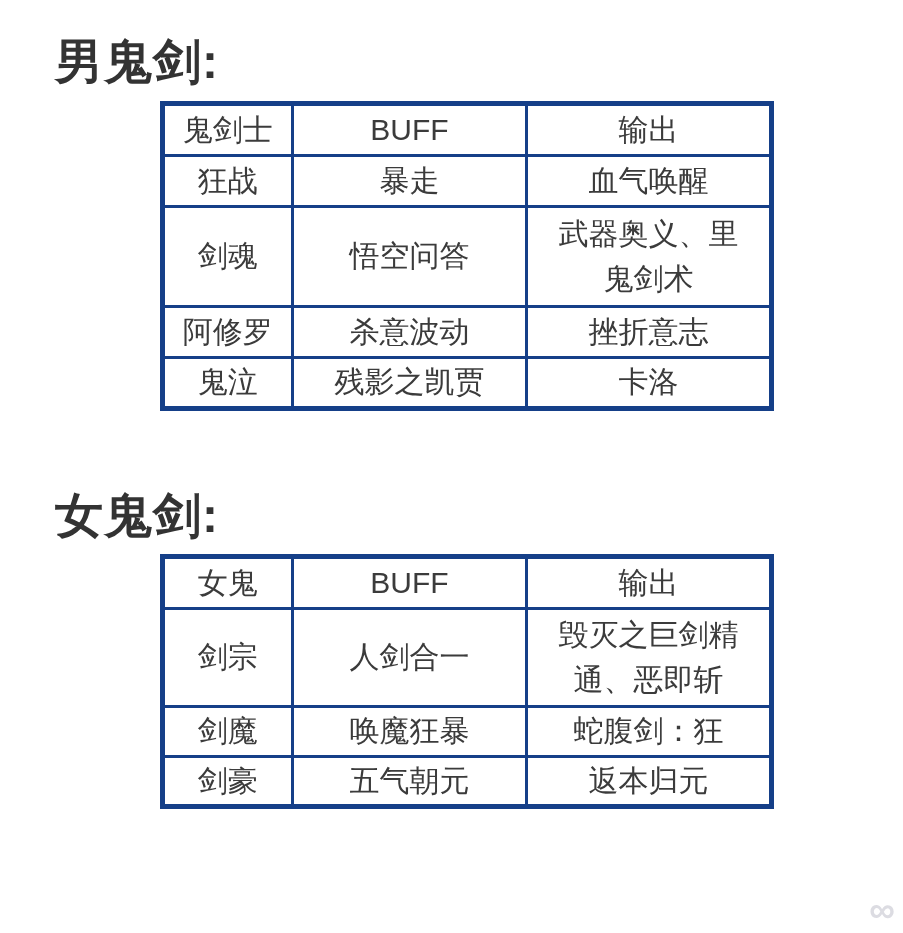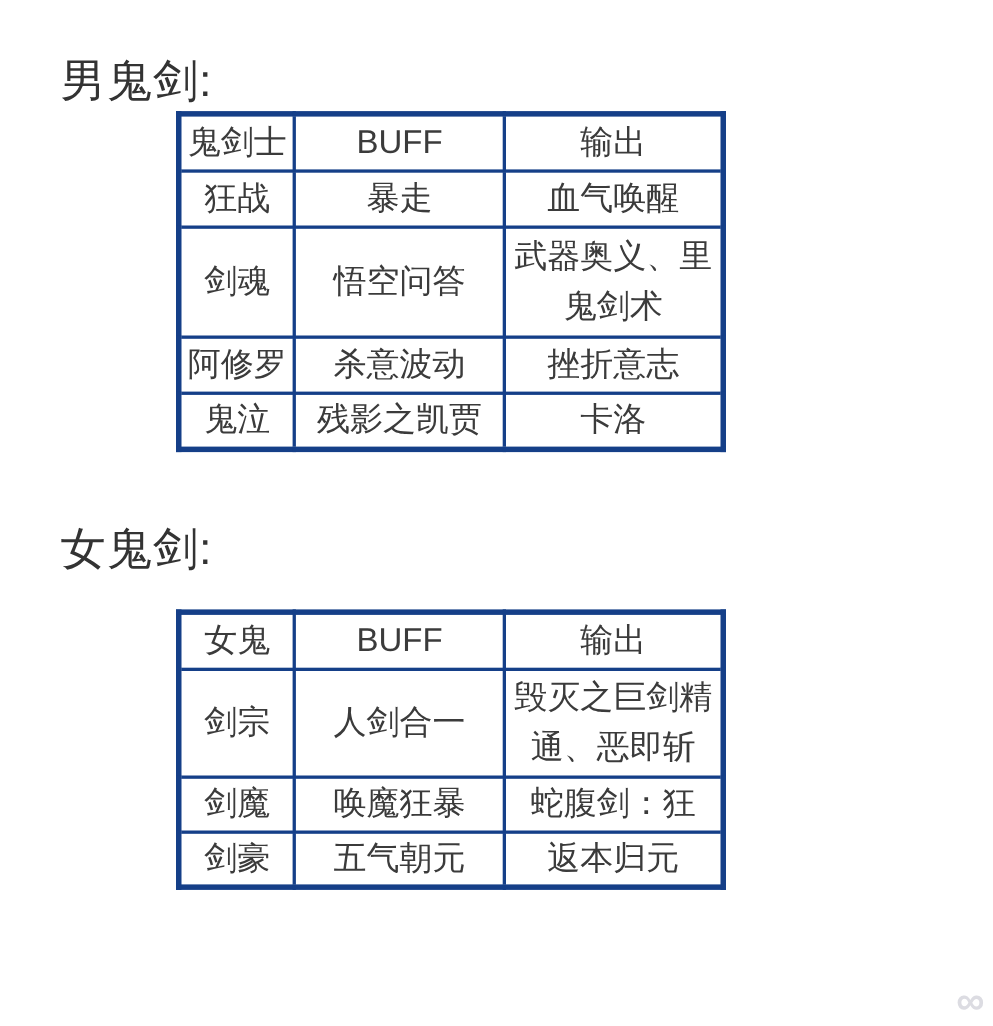--- a/index.html
+++ b/index.html
@@ -11,34 +11,33 @@
   .page {
     position: relative;
     width: 903px;
     height: 933px;
     background: #ffffff;
     overflow: hidden;
   }
   .section-title {
     position: absolute;
     left: 55px;
-    font-size: 41px;
-    font-weight: 400;
+    font-size: 48px;
+    font-weight: 700;
     color: #333333;
     letter-spacing: 1px;
     white-space: nowrap;
-    margin-top: 16px;
   }
   #title-male { top: 30px; }
-  #title-female { top: 456px; }
+  #title-female { top: 484px; }
 
   table.class-table {
     position: absolute;
     left: 160px;
-    width: 500px;
+    width: 614px;
     border-collapse: collapse;
     table-layout: fixed;
     background: #ffffff;
   }
   #table-male { top: 101px; }
   #table-female { top: 554px; }
 
   table.class-table, table.class-table td {
     border: 3px solid #153f88;
   }

